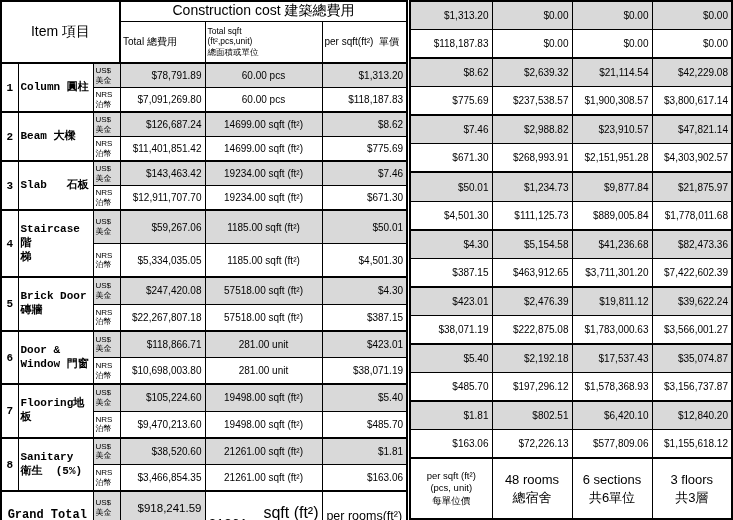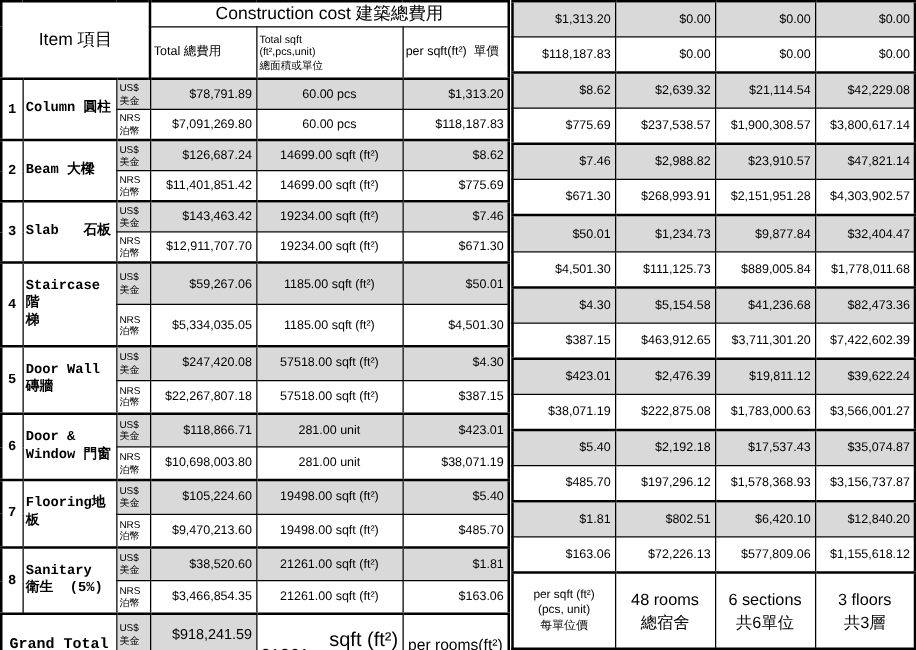--- a/index.html
+++ b/index.html
@@ -128,21 +128,21 @@
   <tr class="sub sub-nrs">
     <td class="curr">NRS
 泊幣</td>
     <td class="val rt">$5,334,035.05</td>
     <td class="val ct">1185.00 sqft (ft²)</td>
     <td class="val rt">$4,501.30</td>
   </tr>
 
   <tr class="sub sub-usd">
     <td class="num" rowspan="2">5</td>
-    <td class="item-name" rowspan="2">Door Wall
+    <td class="item-name" rowspan="2">Brick Door
 磚牆</td>
     <td class="curr gray">US$
 美金</td>
     <td class="val gray rt">$247,420.08</td>
     <td class="val gray ct">57518.00 sqft (ft²)</td>
     <td class="val gray rt">$4.30</td>
   </tr>
   <tr class="sub sub-nrs">
     <td class="curr">NRS
 泊幣</td>
@@ -276,21 +276,21 @@
     <td class="val rt">$671.30</td>
     <td class="val rt">$268,993.91</td>
     <td class="val rt">$2,151,951.28</td>
     <td class="val rt">$4,303,902.57</td>
   </tr>
 
   <tr class="sub sub-usd">
     <td class="val gray rt">$50.01</td>
     <td class="val gray rt">$1,234.73</td>
     <td class="val gray rt">$9,877.84</td>
-    <td class="val gray rt">$32,404.47</td>
+    <td class="val gray rt">$21,875.97</td>
   </tr>
   <tr class="sub sub-nrs">
     <td class="val rt">$4,501.30</td>
     <td class="val rt">$111,125.73</td>
     <td class="val rt">$889,005.84</td>
     <td class="val rt">$1,778,011.68</td>
   </tr>
 
   <tr class="sub sub-usd">
     <td class="val gray rt">$4.30</td>

